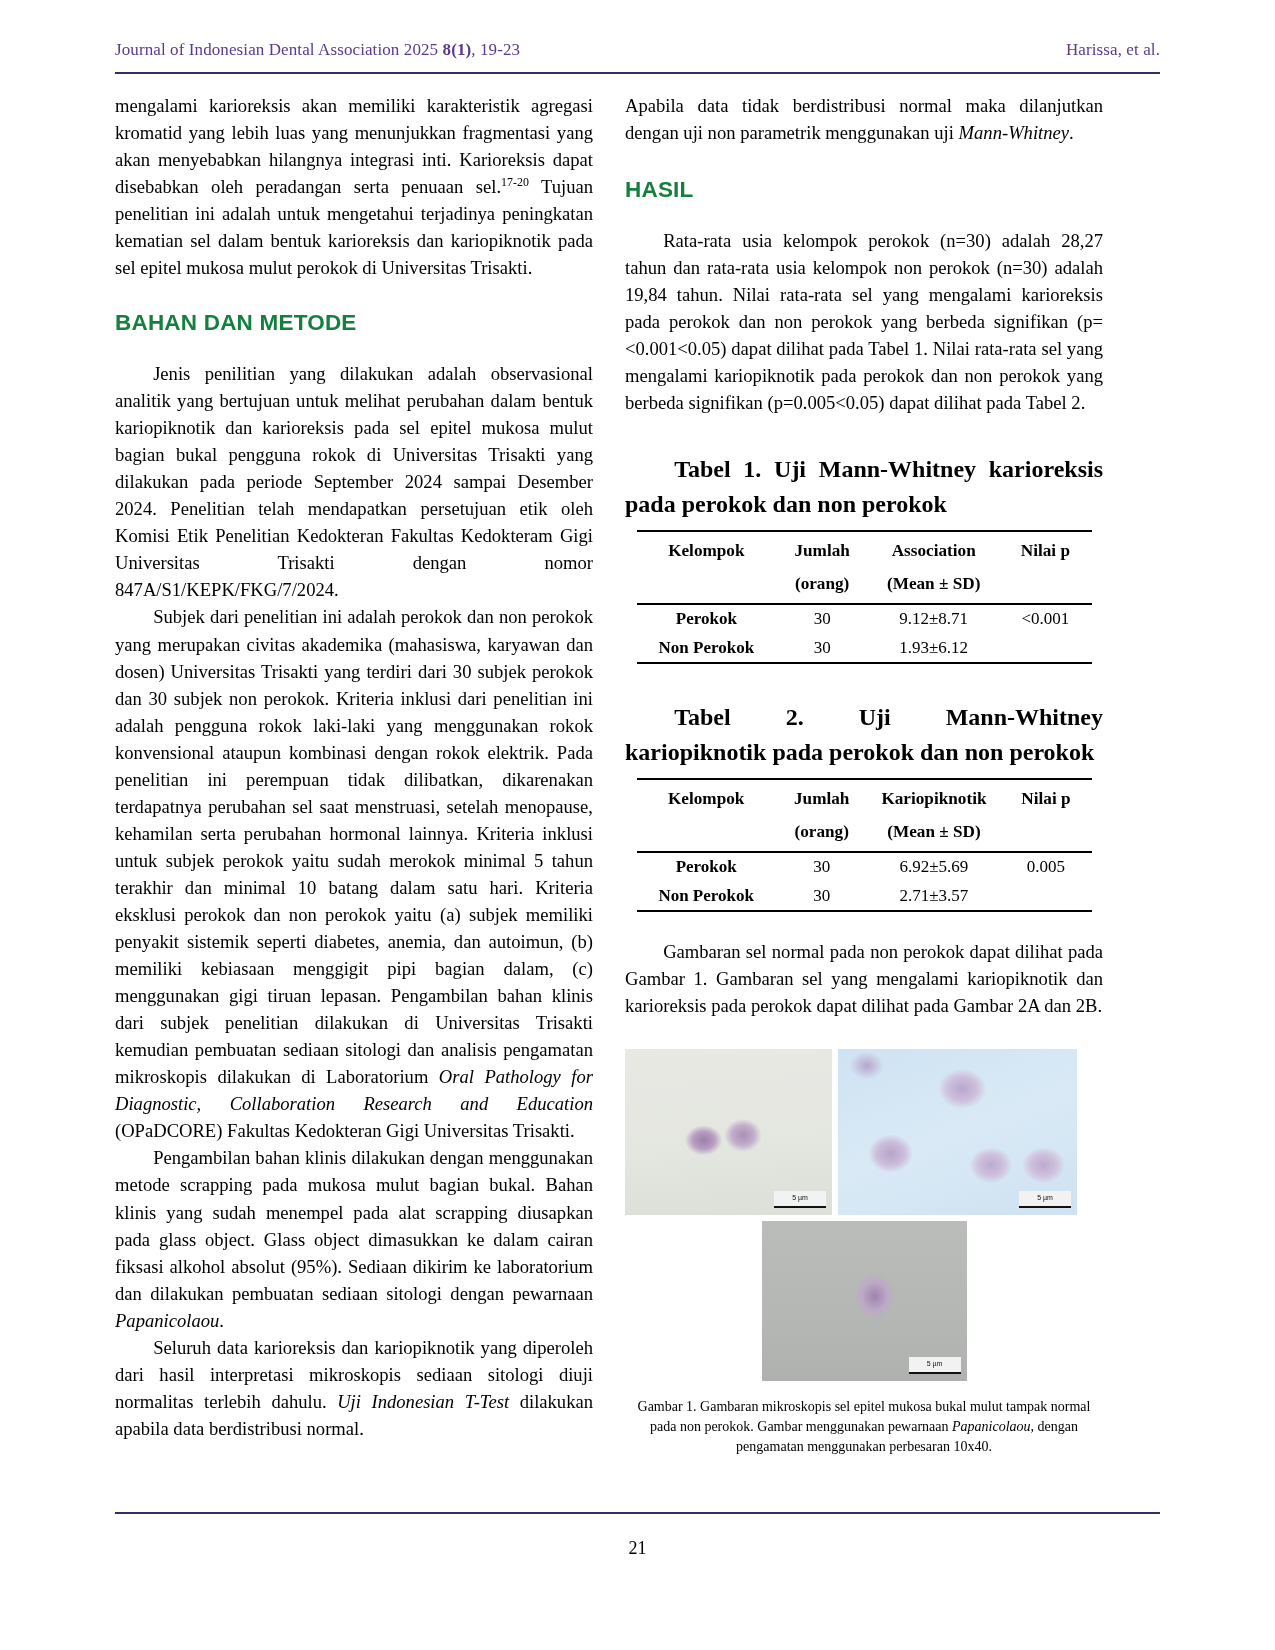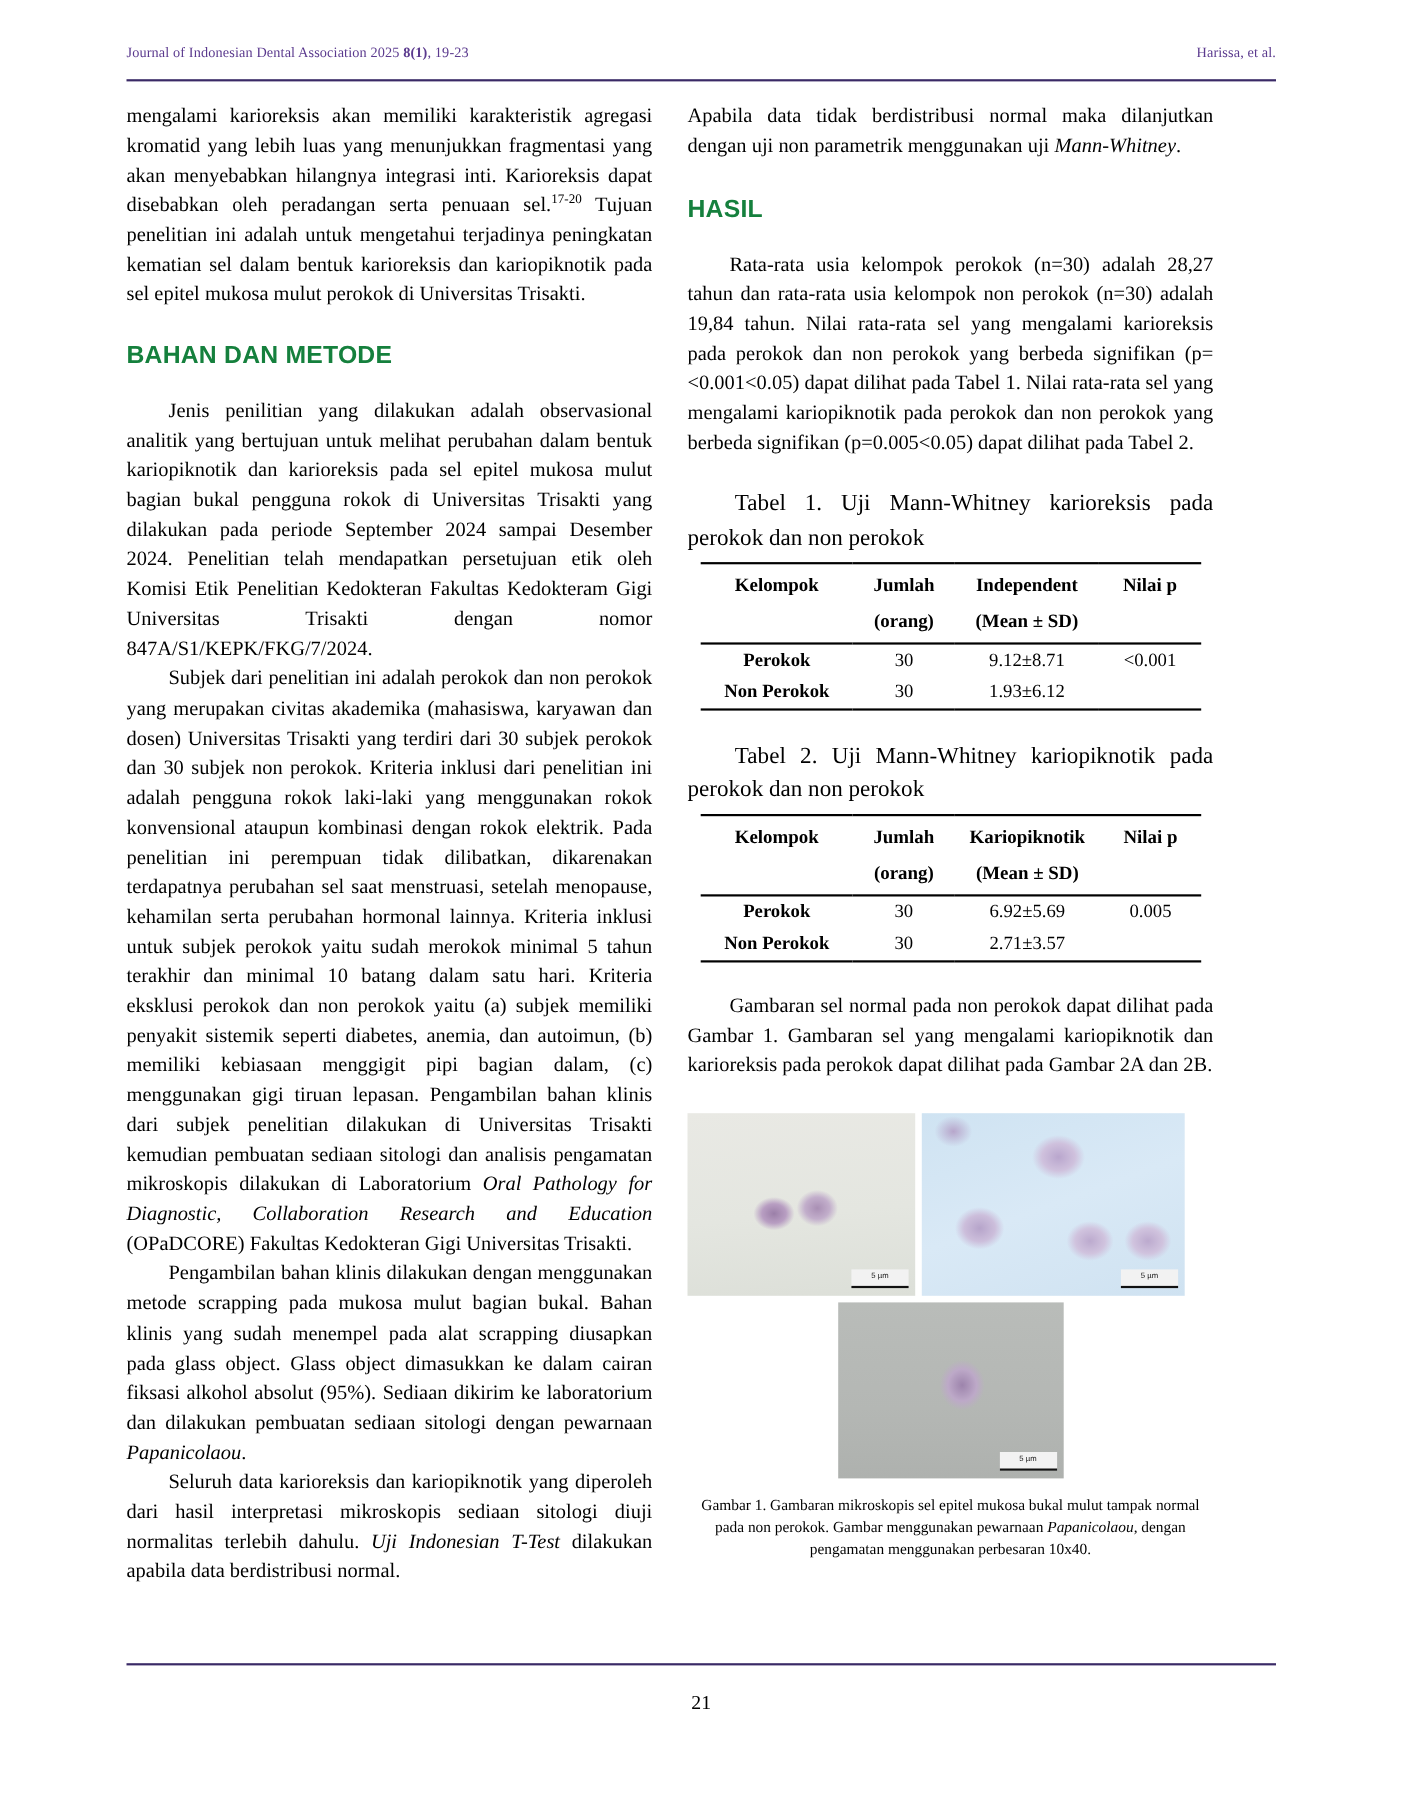--- a/index.html
+++ b/index.html
@@ -10,21 +10,21 @@
     color:#000;
     position:relative;
     overflow:hidden;
   }
   .page { position:absolute; left:0; top:0; width:1275px; height:1650px; }
 
   
   .runhead {
     position:absolute; left:115px; top:40px; width:1045px;
     display:flex; justify-content:space-between; align-items:baseline;
-    color:#5b3a8e; font-size:13px; letter-spacing:.1px;
+    color:#5b3a8e; font-size:17px; letter-spacing:.1px;
   }
   .runhead .left { white-space:nowrap; }
   .runhead .right { white-space:nowrap; }
   .runhead b { font-weight:bold; }
   .rule-top {
     position:absolute; left:115px; top:72px; width:1045px; height:0;
     border-top:2.5px solid #3a2a66;
   }
   .rule-bottom {
     position:absolute; left:115px; top:1512px; width:1045px; height:0;
@@ -56,22 +56,22 @@
     font-size:22.5px;
     font-weight:bold;
     letter-spacing:.2px;
     margin:26px 0 20px 0;
     text-align:left;
   }
   h2.sect.first-right { margin-top:28px; }
 
   
   .tbl-cap {
-    font-size:21px; line-height:1.45;
-    text-align:justify; margin:26px 0 8px 0; text-indent:2.05em;
+    font-size:24px; line-height:1.45;
+    text-align:justify; margin:36px 0 8px 0; text-indent:2.05em;font-weight:bold;
   }
   table.data {
     width:455px; margin:0 0 0 12px;
     border-collapse:collapse;
     font-family:"Liberation Serif", serif;
     font-size:17px;
   }
   table.data th, table.data td {
     padding:2px 2px; text-align:center; vertical-align:top;
   }
@@ -172,21 +172,21 @@
     <h2 class="sect first-right">HASIL</h2>
 
     <p class="ind">Rata-rata usia kelompok perokok (n=30) adalah 28,27 tahun dan rata-rata usia kelompok non perokok (n=30) adalah 19,84 tahun. Nilai rata-rata sel yang mengalami karioreksis pada perokok dan non perokok yang berbeda signifikan (p=&lt;0.001&lt;0.05) dapat dilihat pada Tabel 1. Nilai rata-rata sel yang mengalami kariopiknotik pada perokok dan non perokok yang berbeda signifikan (p=0.005&lt;0.05) dapat dilihat pada Tabel 2.</p>
 
     <div class="tbl-cap">Tabel 1.  Uji Mann-Whitney karioreksis pada perokok dan non perokok</div>
     <table class="data">
       <thead>
         <tr class="r1 topline">
           <th class="c-kel">Kelompok</th>
           <th class="c-jml">Jumlah</th>
-          <th class="c-mea">Independent</th>
+          <th class="c-mea">Association</th>
           <th class="c-pval">Nilai p</th>
         </tr>
         <tr class="r2">
           <th></th>
           <th>(orang)</th>
           <th>(Mean ± SD)</th>
           <th></th>
         </tr>
       </thead>
       <tbody>

